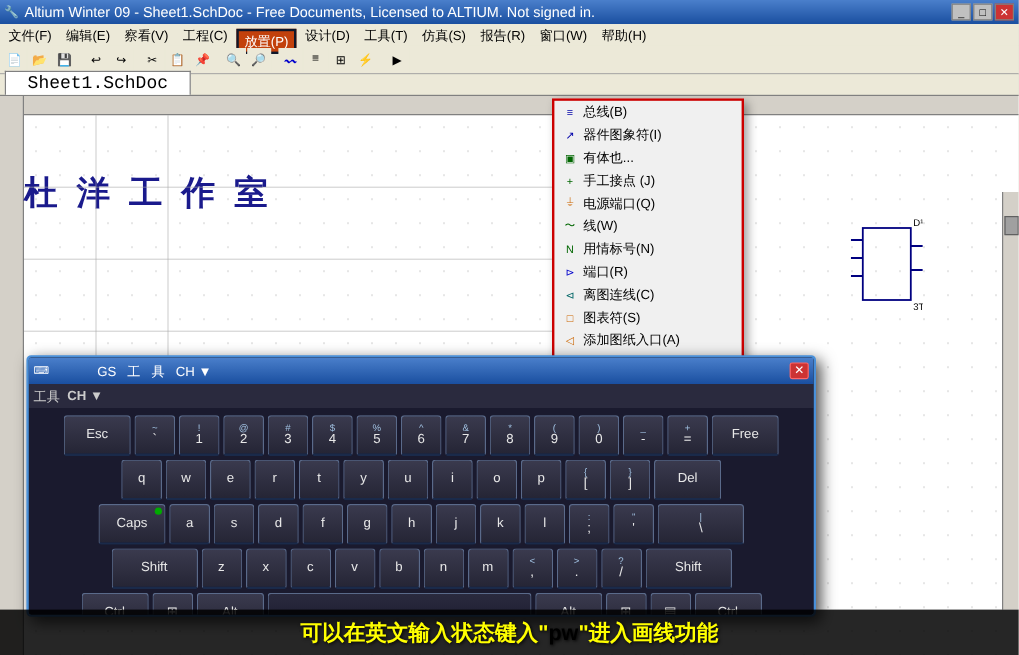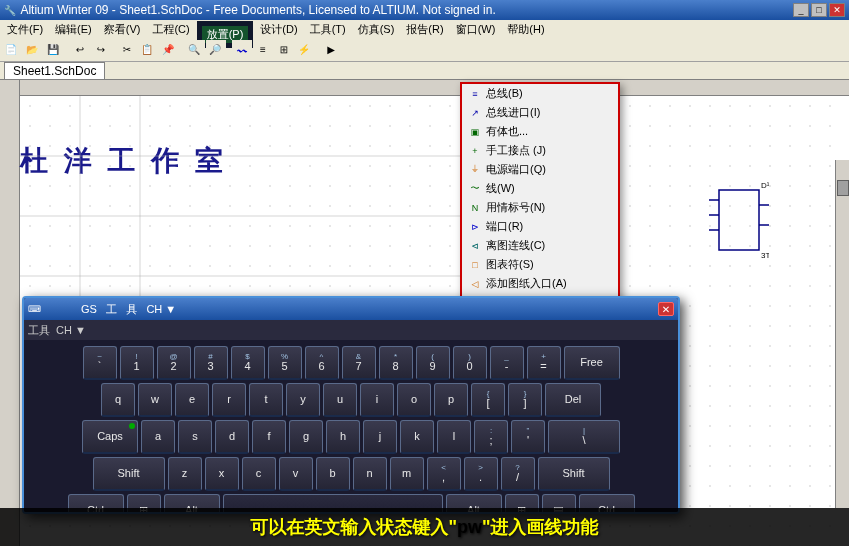--- a/index.html
+++ b/index.html
@@ -59,23 +59,23 @@
       font-size: 11px;
       gap: 2px;
     }
     .menu-item {
       padding: 1px 5px;
       cursor: pointer;
       color: #000;
       font-size: 11px;
     }
     .menu-item.highlighted {
-      background: #14532d;
+      background: #c2410c;
       color: white;
-      border: 5px solid #0f172a;
+      border: 2px solid #0f172a;
       margin-top: 11px;
     }
 
     
     #toolbar {
       height: 24px;
       background: #ece9d8;
       border-bottom: 1px solid #a0a0a0;
       display: flex;
       align-items: center;
@@ -97,26 +97,27 @@
     
     #tab-bar {
       height: 18px;
       background: #ece9d8;
       display: flex;
       align-items: flex-end;
       padding-left: 4px;
       border-bottom: 1px solid #808080;
     }
     .tab {
-      padding: 1px 8px;
+      padding: 1px 18px;
       background: #d4d0c8;
       border: 1px solid #808080;
       border-bottom: none;
-      font-size: 12px;
+      font-size: 15px;
       cursor: pointer;
+      font-family: Liberation Mono, monospace;
     }
     .tab.active {
       background: #ffffff;
       z-index: 1;
     }
 
     
     #canvas-area {
       position: absolute;
       top: 80px;
@@ -441,21 +442,21 @@
 
   <div id="dropdown-menu">
 
     <div class="dd-item">
       <span class="dd-icon" style="color:#0000aa;">≡</span>
       <span>总线(B)</span>
     </div>
 
     <div class="dd-item">
       <span class="dd-icon" style="color:#0000aa;">↗</span>
-      <span>总线进口(I)</span>
+      <span>器件图象符(I)</span>
     </div>
 
     <div class="dd-item">
       <span class="dd-icon" style="color:#006600;">▣</span>
       <span>有体也...</span>
     </div>
 
     <div class="dd-item">
       <span class="dd-icon" style="color:#006600;">+</span>
       <span>手工接点 (J)</span>
@@ -525,26 +526,29 @@
   <div id="kb-title-bar">
     <span style="color:white;font-size:9px;margin-right:4px;">⌨</span>
     <span id="kb-title-text" style="color:white;font-size:11px;flex:1;">
       GS &nbsp; 工 &nbsp; 具 &nbsp; CH ▼
     </span>
     <div id="kb-close-btn">✕</div>
   </div>
 
   <div id="kb-toolbar">
     <span style="cursor:pointer;">工具</span>
-    <span style="cursor:pointer;">CH ▼</span>
+    <span style="cursor:pointer;font-weight:bold;">CH ▼</span>
   </div>
 
   <div id="kb-body">
 
     <div class="kb-row">
+      <div class="key key-wide">
+          <span class="key-main">Esc</span>
+        </div>
       <div class="key">
           <span class="key-top">~</span>
           <span class="key-main">`</span>
         </div>
       <div class="key">
           <span class="key-top">!</span>
           <span class="key-main">1</span>
         </div>
       <div class="key">
           <span class="key-top">@</span>

